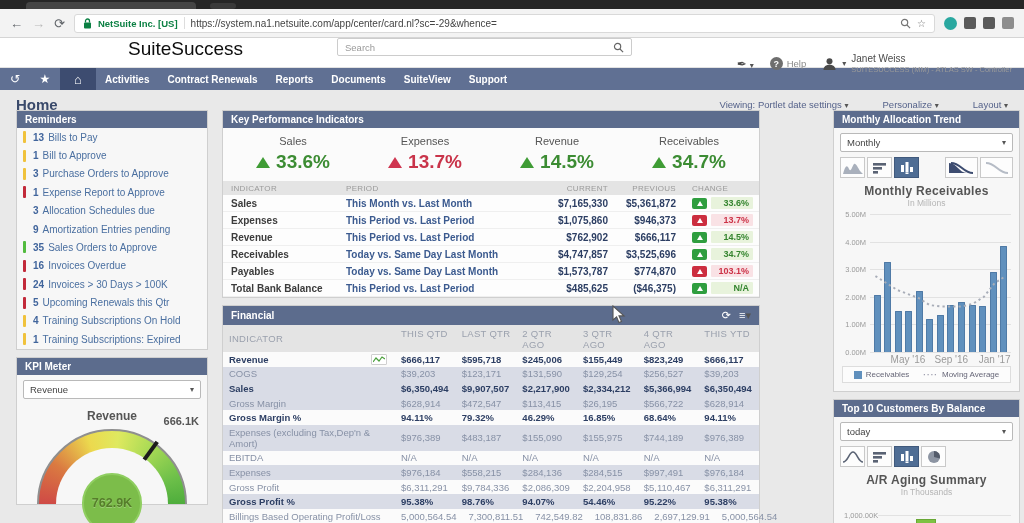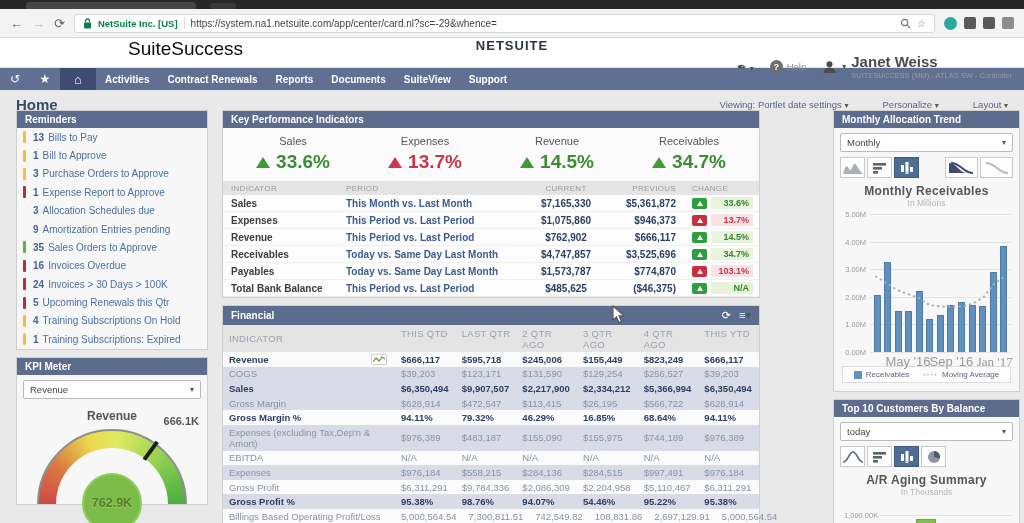--- a/index.html
+++ b/index.html
@@ -28,21 +28,21 @@
   .logo-mark { width:19px; height:19px; border-radius:4px; background:linear-gradient(135deg,#3aa0d8 49%,#16355c 51%); margin-right:6px; }
   .brand { font-weight:bold; letter-spacing:1px; color:#2b3545; font-size:13px; }
   .app-title { position:absolute; left:128px; font-weight:normal; font-size:19px; color:#0d0d0d; }
   .global-search { position:absolute; left:337px; width:295px; height:18px; border:1px solid #ccc; border-radius:2px; background:#fff; display:flex; align-items:center; justify-content:space-between; padding:0 7px; color:#9a9a9a; font-size:9.5px; }
   .hdr-right { margin-left:auto; display:flex; align-items:center; gap:16px; }
   .hdr-ic { color:#4a4a4a; font-size:12px; }
   .caret { font-size:8px; color:#555; }
   .help-wrap { display:flex; align-items:center; gap:4px; color:#8a8a8a; font-size:9.5px; }
   .help-circle { width:13px; height:13px; border-radius:50%; background:#6e6e6e; color:#fff; font-size:9px; font-weight:bold; display:flex; align-items:center; justify-content:center; }
   .user-wrap { display:flex; align-items:center; gap:5px; }
-  .user-name { color:#4a4a4a; font-size:15px; line-height:1.2;font-weight:bold; }
+  .user-name { color:#4a4a4a; font-size:10px; line-height:1.2; }
   .user-role { color:#9a9a9a; font-size:7.5px; line-height:1.2; }
 
   
   .navbar { height:22px; background:#607093; display:flex; align-items:center; color:#fff; }
   .nav-ic { width:30px; text-align:center; font-size:12px; color:#fff; }
   .nav-home { width:36px; height:22px; background:#3d4c70; display:flex; align-items:center; justify-content:center; font-size:13px; }
   .nav-item { padding:0 9px; font-weight:bold; font-size:10px; }
 
   
   .content { position:absolute; top:91px; left:0; right:0; bottom:0; }
@@ -91,21 +91,21 @@
   .tri-up.red { border-bottom-color:#cf3550; }
   .kpi-pct { font-size:19px; font-weight:bold; color:#3c8c33; }
   .kpi-pct.red { color:#c9344a; }
 
   
   .tbl-head { display:flex; background:#e4e4e4; color:#9a9a9a; font-size:8px; padding:2.5px 0; letter-spacing:.3px; }
   .krow { display:flex; background:#fdfdfd; border-bottom:1px solid #efefef; padding:2px 0; align-items:center; }
   .kc { padding:0 8px; }
   .kc-ind  { flex:0 0 115px; font-weight:bold; color:#3c3c3c; }
   .kc-per  { flex:0 0 178px; font-weight:bold; color:#3b5a8f; }
-  .kc-cur  { flex:0 0 100px; text-align:center; font-weight:bold; color:#2c3e63; }
+  .kc-cur  { flex:0 0 100px; text-align:right; font-weight:bold; color:#2c3e63; }
   .kc-prev { flex:0 0 68px;  text-align:right; font-weight:bold; color:#2c3e63; }
   .kc-chg  { flex:1; display:flex; align-items:center; gap:4px; padding-right:6px; }
   .chg-badge { width:15px; height:11px; border-radius:2px; display:inline-flex; align-items:center; justify-content:center; flex:0 0 15px; }
   .chg-badge.green { background:#2f9e3f; }
   .chg-badge.red { background:#cc2e3f; }
   .chg-badge .mini-tri { width:0; height:0; border-left:3px solid transparent; border-right:3px solid transparent; border-bottom:5px solid #fff; }
   .chg-pct { flex:1; text-align:right; font-weight:bold; font-size:9px; padding:1px 4px; border-radius:1px; }
   .chg-pct.green { color:#35852f; background:#e8f3dc; }
   .chg-pct.red { color:#cc3347; background:#f9e2e5; }
 
@@ -124,21 +124,21 @@
   .ct-btn.wide { width:33px; margin-left:0; }
   .ct-spacer { flex:1; }
   .chart-title { text-align:center; font-weight:bold; color:#555; font-size:12px; letter-spacing:.3px; }
   .chart-sub { text-align:center; color:#b5b5b5; font-size:8.5px; margin-bottom:6px; }
   .mrt-plot { position:relative; height:138px; margin:4px 8px 14px 36px; }
   .gline { position:absolute; left:0; right:0; height:1px; background:#e2e2e2; }
   .gline-label { position:absolute; left:-32px; width:28px; text-align:right; color:#9a9a9a; font-size:7.5px; transform:translateY(-50%); }
   .bars { position:absolute; inset:0; display:flex; align-items:flex-end; justify-content:space-around; padding:0 2px; }
   .bar { width:7px; background:#6090bd; border:1px solid #4f7aa6; border-bottom:none; border-radius:1px 1px 0 0; }
   .ma-svg { position:absolute; inset:0; width:100%; height:100%; }
-  .xtick { position:absolute; top:100%; transform:translateX(-50%); color:#9a9a9a; font-size:13px; margin-top:2px; white-space:nowrap; }
+  .xtick { position:absolute; top:100%; transform:translateX(-50%); color:#9a9a9a; font-size:10px; margin-top:2px; white-space:nowrap; }
   .legend { margin:4px 8px 8px; border:1px solid #ddd; background:#fcfcfc; display:flex; justify-content:center; align-items:center; gap:14px; padding:3px; color:#667; font-size:8px; }
   .leg-item { display:flex; align-items:center; gap:4px; }
   .leg-sq { width:8px; height:8px; background:#6090bd; }
   .leg-dots { letter-spacing:1px; color:#99a; font-weight:bold; }
 
   .ar-plot { position:relative; height:70px; margin:2px 8px 0 10px; }
   .ar-gline { position:absolute; left:34px; right:0; top:12px; height:1px; background:#e2e2e2; }
   .ar-glabel { position:absolute; left:0; top:8px; color:#9a9a9a; font-size:7.5px; }
   .ar-bar { position:absolute; left:72px; top:16px; width:20px; height:80px; background:#7dc242; border:1px solid #69a836; }
 
@@ -176,20 +176,27 @@
     <span class="ext-sq dark"></span>
     <span class="ext-sq dark"></span>
     <span class="ext-sq"></span>
   </div>
 </div>
 
 <div class="appheader">
   <div class="logo-mark"></div>
   <span class="brand">NETSUITE</span>
   <span class="app-title">SuiteSuccess</span>
+  <div class="global-search">
+    <span>Search</span>
+    <svg width="11" height="11" viewBox="0 0 12 12">
+        <circle cx="5" cy="5" r="3.4" fill="none" stroke="#666" stroke-width="1.3"></circle>
+        <line x1="7.6" y1="7.6" x2="11" y2="11" stroke="#666" stroke-width="1.3"></line>
+      </svg>
+  </div>
   <div class="hdr-right">
     <span><span class="hdr-ic">✒</span> <span class="caret">▾</span></span>
     <span class="help-wrap">
       <span class="help-circle">?</span>
       <span>Help</span>
     </span>
     <span class="user-wrap">
       <svg width="15" height="14" viewBox="0 0 16 15">
           <circle cx="8" cy="4.5" r="3.2" fill="#4a4a4a"></circle>
           <path d="M1.5 14 a6.5 6 0 0 1 13 0 Z" fill="#4a4a4a"></path>
@@ -655,21 +662,21 @@
             <div class="bar" style="height: 34%; background: rgb(96, 144, 189);"></div>
             <div class="bar" style="height: 33%; background: rgb(96, 144, 189);"></div>
             <div class="bar" style="height: 58%; background: rgb(96, 144, 189);"></div>
             <div class="bar" style="height: 77%; background: rgb(96, 144, 189);"></div>
           </div>
           <svg class="ma-svg" viewBox="0 0 100 100" preserveAspectRatio="none">
             <polyline points="3.85,45.00 11.54,50.00 19.23,55.00 26.92,58.00 34.62,61.00 42.31,66.00 50.00,67.00 57.69,67.00 65.38,67.00 73.08,65.00 80.77,60.00 88.46,50.00 96.15,45.00" fill="none" stroke="#a8adb8" stroke-width="1.4" stroke-dasharray="1.6 2.2"></polyline>
           </svg>
           <span class="xtick" style="left: 26.9231%;">May '16</span>
           <span class="xtick" style="left: 57.6923%;">Sep '16</span>
-          <span class="xtick" style="left: 88.4615%; font-family: Liberation Serif, serif;">Jan '17</span>
+          <span class="xtick" style="left: 88.4615%;">Jan '17</span>
         </div>
       <div class="legend">
         <span class="leg-item">
             <span class="leg-sq"></span>
             <span>Receivables</span>
           </span>
         <span class="leg-item">
             <span class="leg-dots">····</span>
             <span>Moving Average</span>
           </span>

